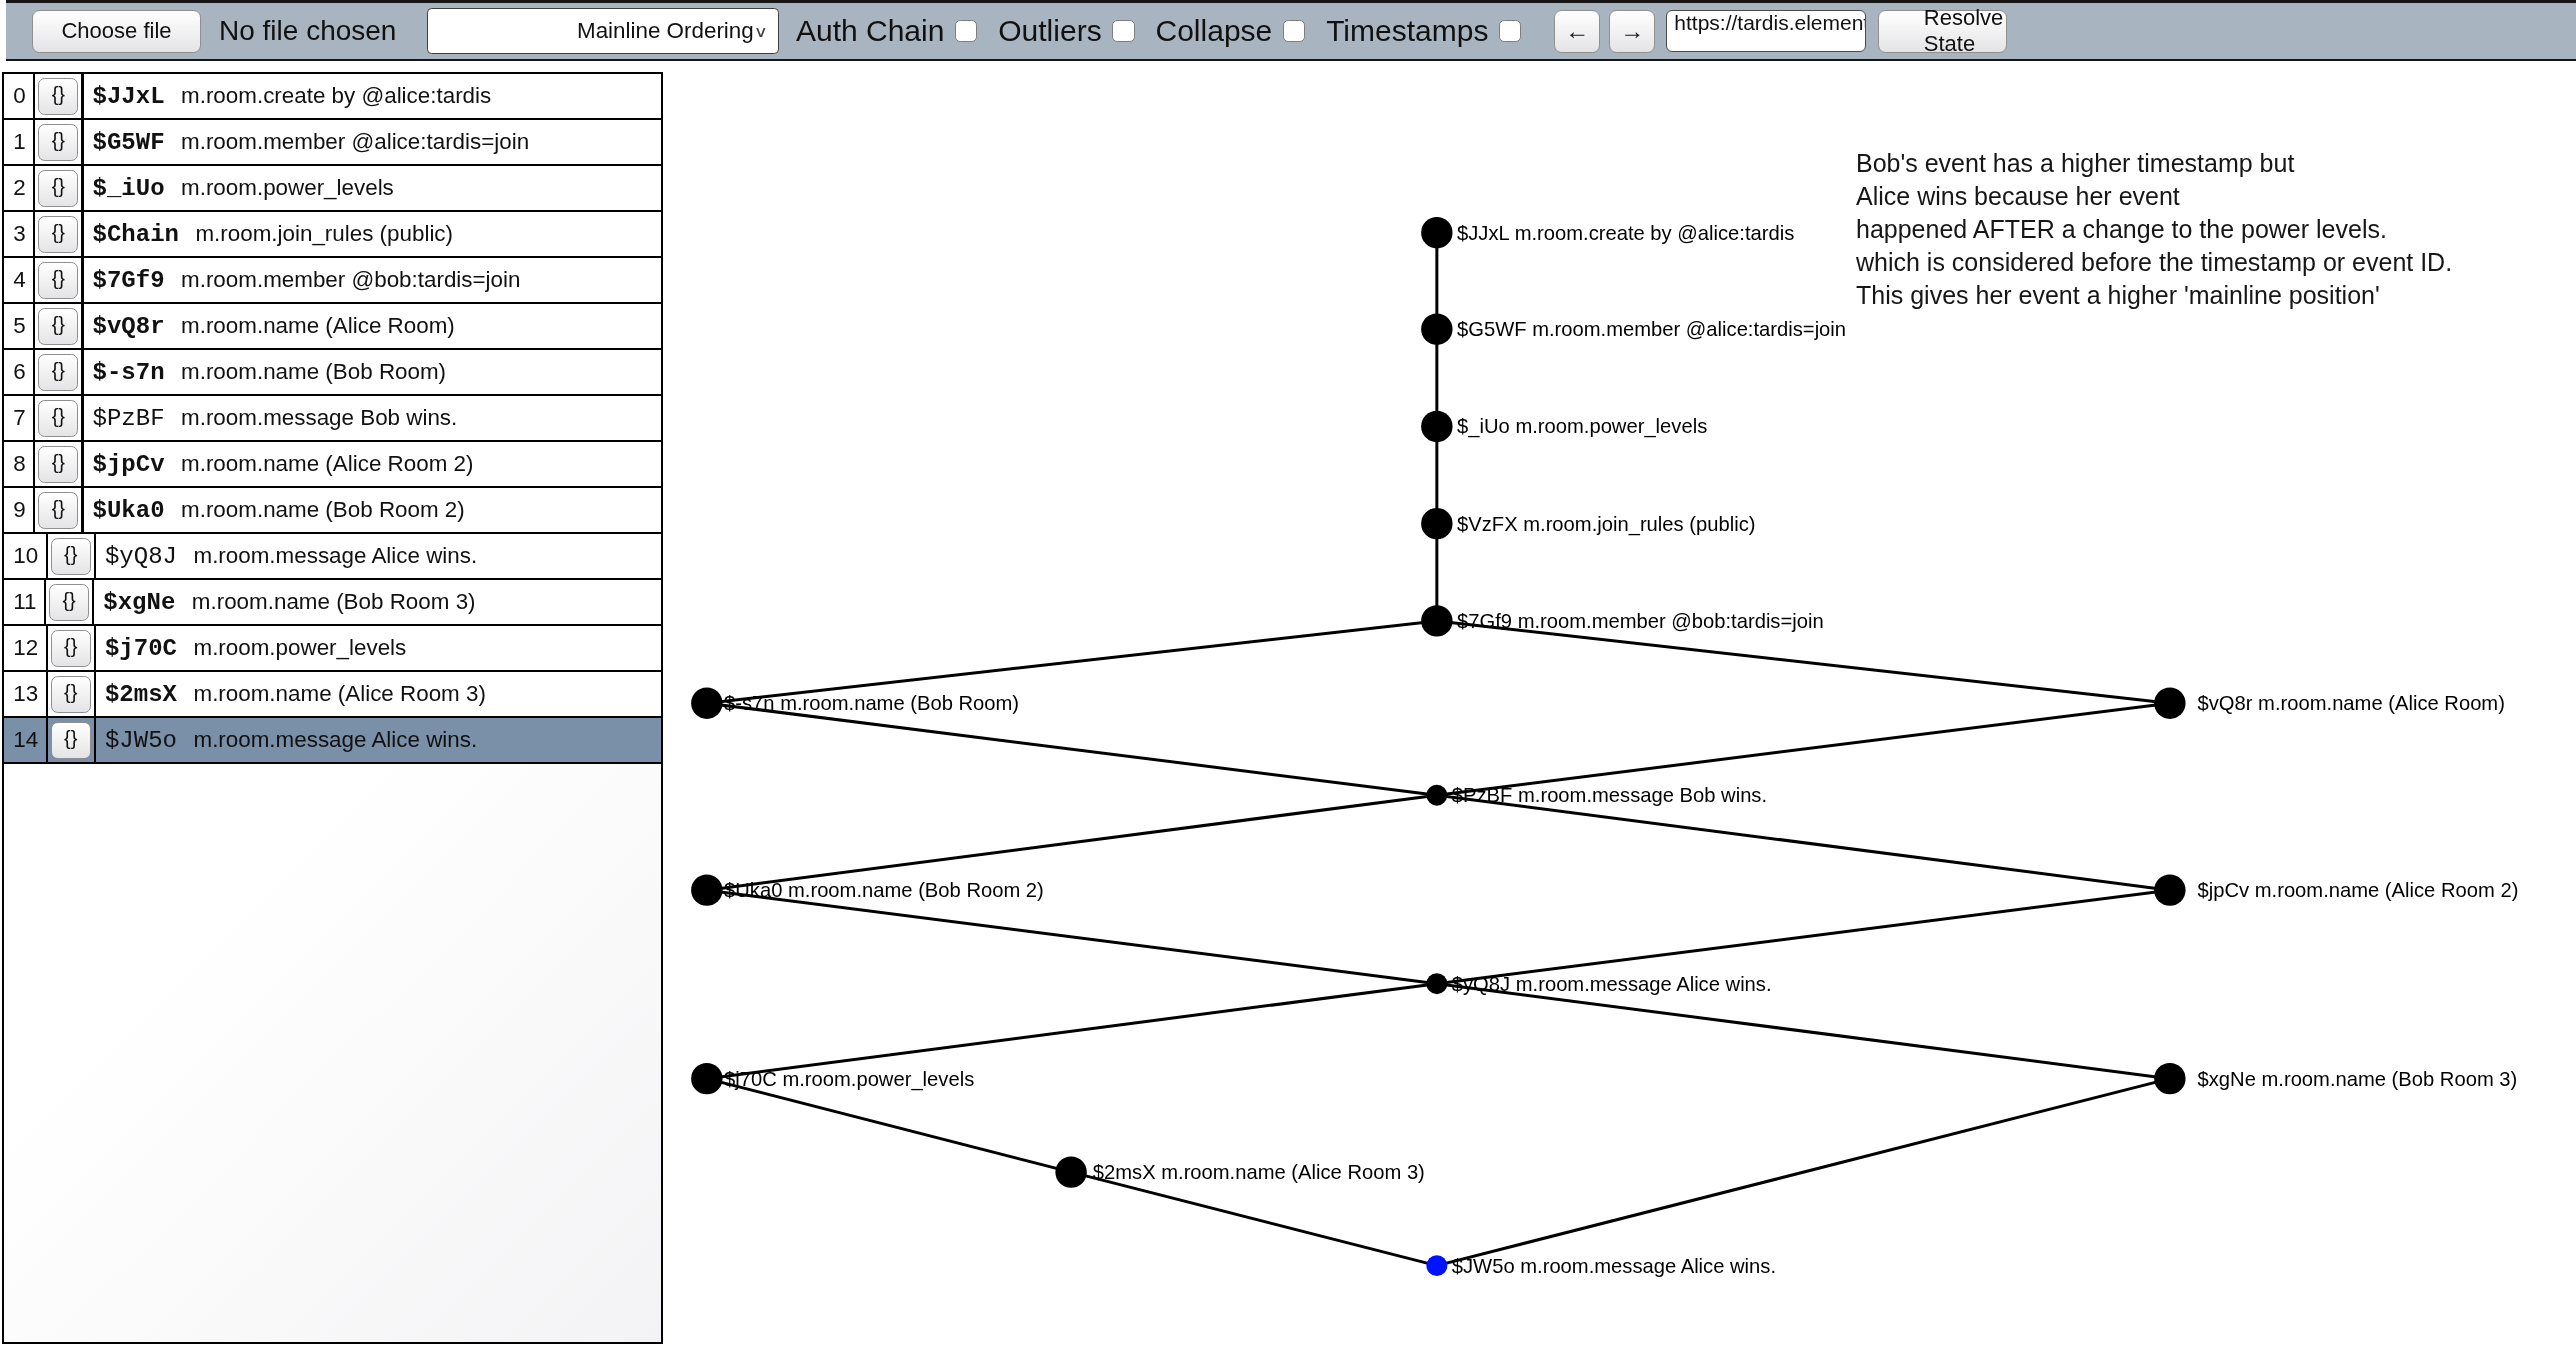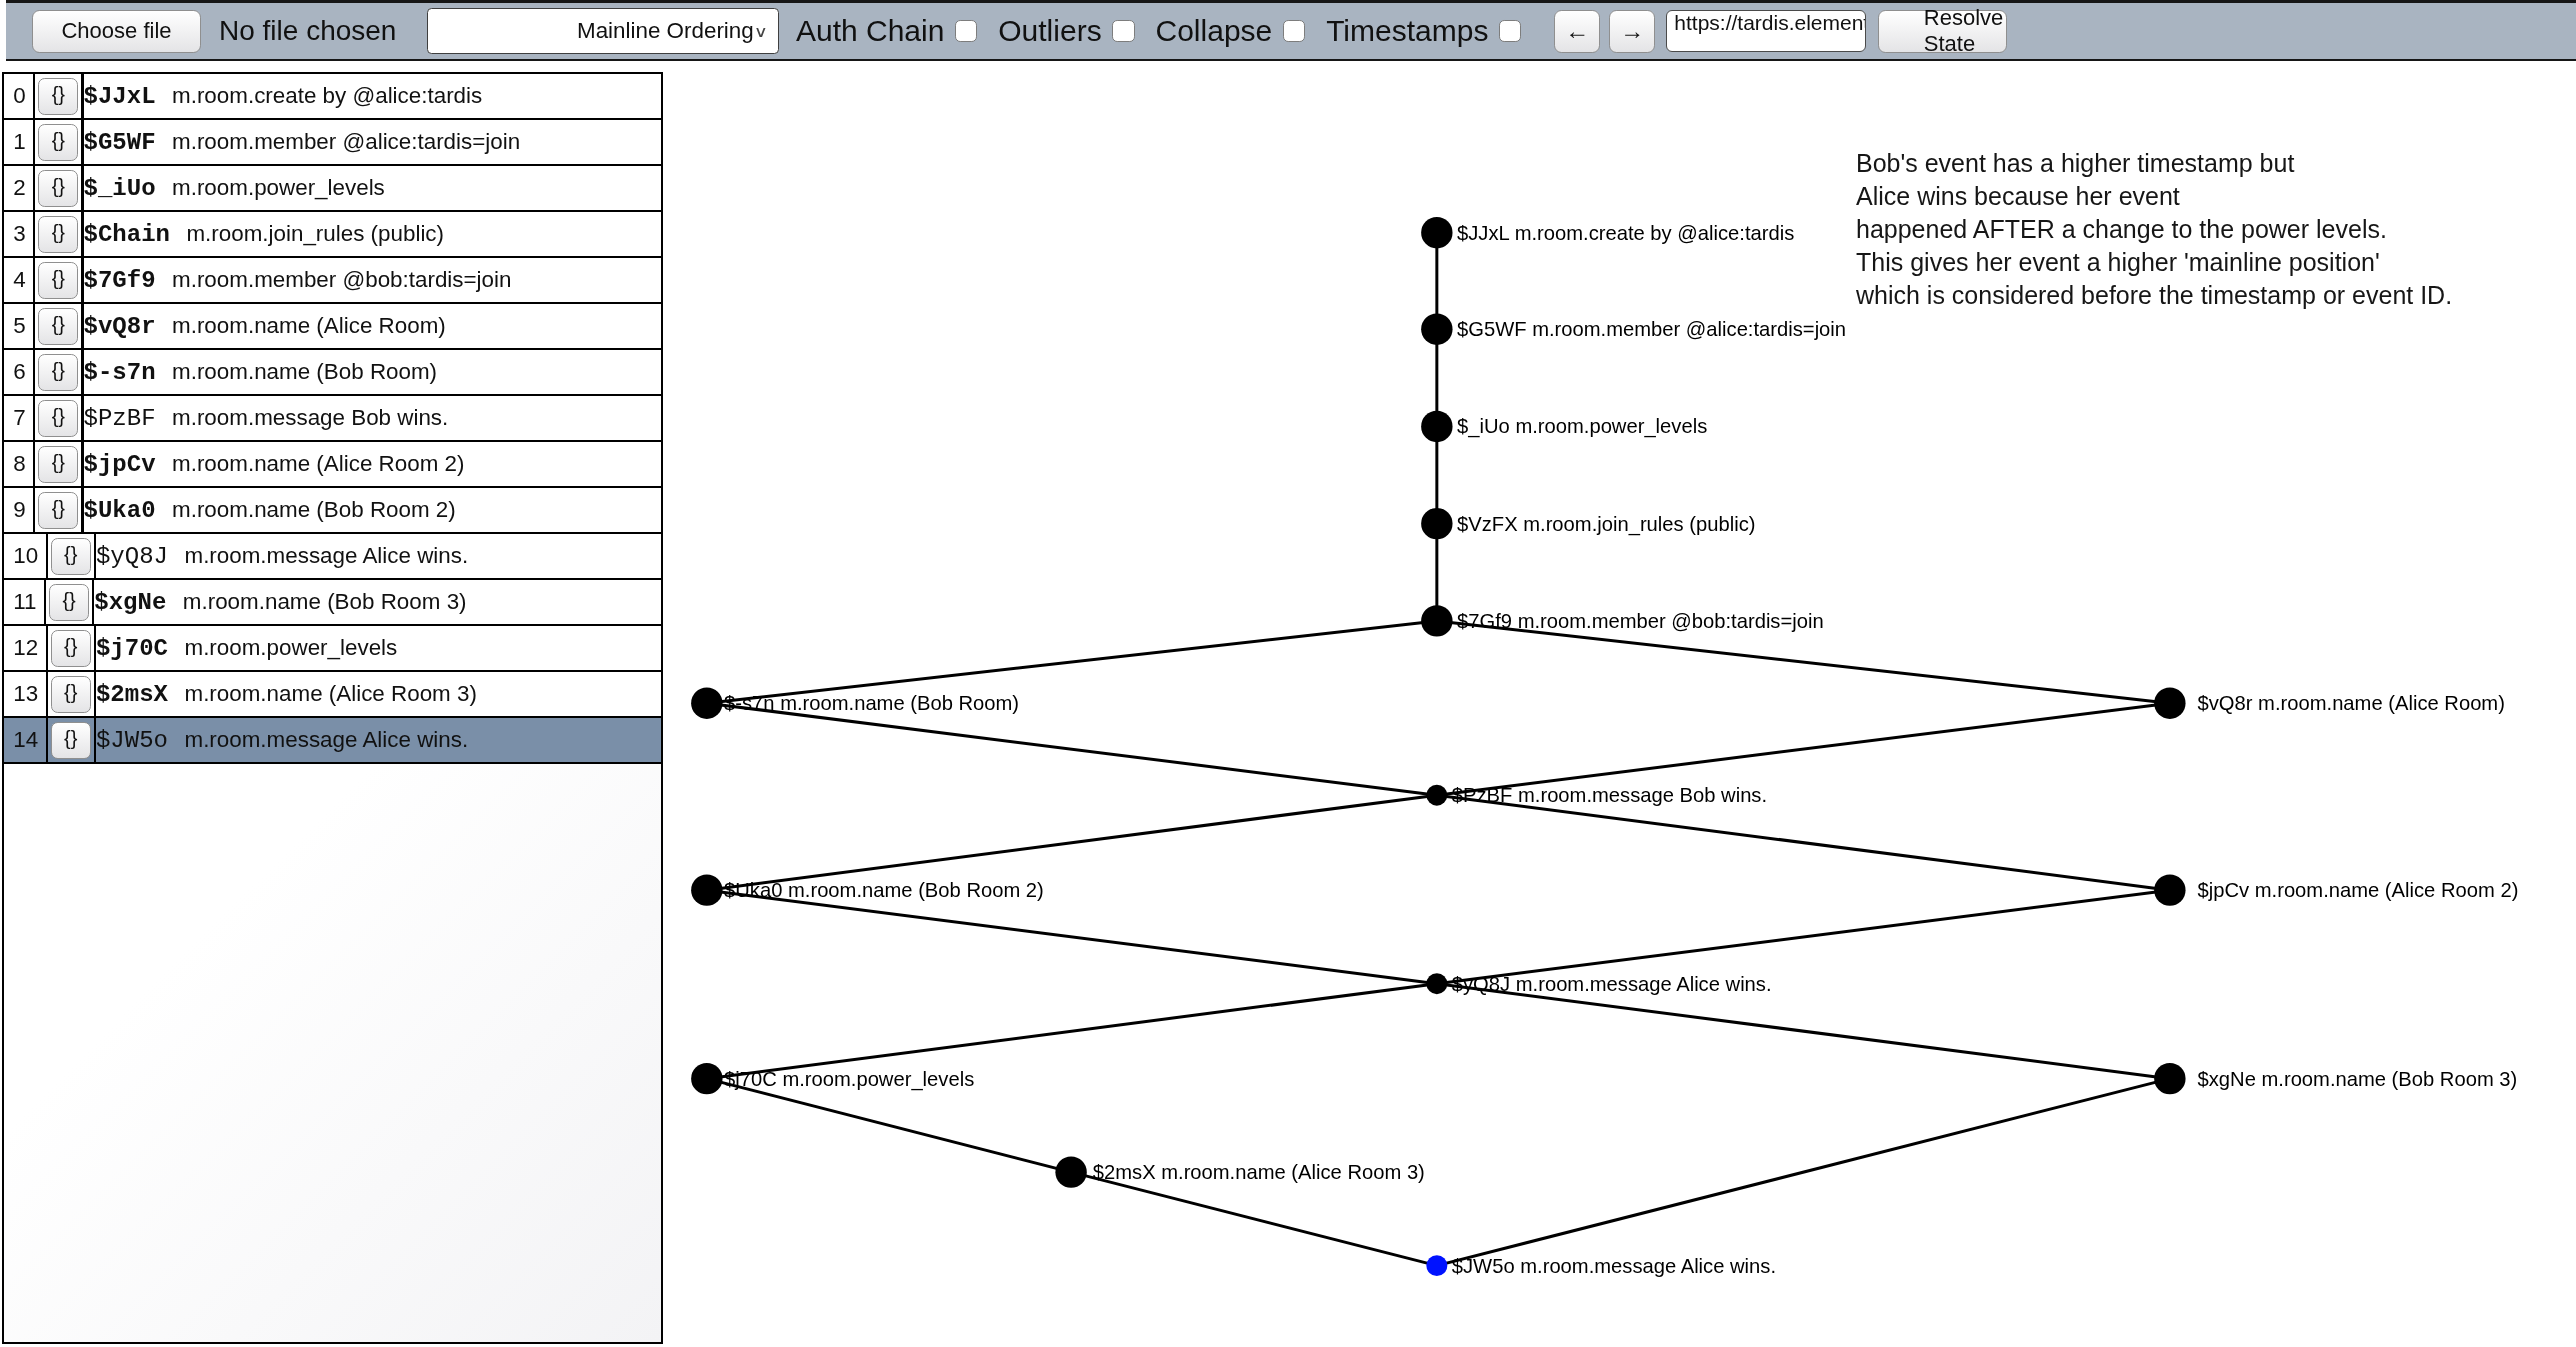--- a/index.html
+++ b/index.html
@@ -33,21 +33,21 @@
   
   .event-list{position:absolute;left:2.2px;top:72px;width:661px;height:1272px;box-sizing:border-box;
     border:2.2px solid #000;background:linear-gradient(135deg,#ffffff 55%,#f3f3f5);}
   .erow{display:flex;align-items:stretch;height:44px;border-bottom:2.2px solid #000;background:#fff;}
   .erow.selected{background:#7a8fa8;}
   .erow .num{display:flex;align-items:center;justify-content:center;padding:0 7.5px 0 9px;
     font-size:22.4px;}
   .erow .vdiv{width:2.2px;background:#000;}
   .erow .jwrap{display:flex;align-items:center;padding:0 3px;}
   .json-btn{width:40px;height:37px;border-radius:6.7px;font-size:20px;padding-bottom:3px;}
-  .erow .txt{display:flex;align-items:center;white-space:nowrap;overflow:hidden;}
+  .erow .txt{display:flex;align-items:center;padding-left:9px;white-space:nowrap;overflow:hidden;}
   .erow .eid{font-family:"Liberation Mono",monospace;font-size:24px;margin-right:16.5px;}
   .erow .eid.b{font-weight:bold;}
   .erow .desc{font-size:22.4px;}
 
   
   .annotation{position:absolute;left:1856px;top:147px;font-size:25px;line-height:33px;
     color:#161616;white-space:nowrap;}
 
   
   svg.graph{position:absolute;left:0;top:0;}
@@ -334,16 +334,16 @@
     <circle cx="1432" cy="1567" r="21" fill="#000000"></circle>
     <text x="1461" y="1567" dominant-baseline="central" class="glabel">$2msX m.room.name (Alice Room 3)</text>
     <circle cx="1921" cy="1692" r="14" fill="#0012ff"></circle>
     <text x="1941" y="1692" dominant-baseline="central" class="glabel">$JW5o m.room.message Alice wins.</text>
   </svg>
 
 <div class="annotation" id="annotation">
     <div>Bob's event has a higher timestamp but</div>
     <div>Alice wins because her event</div>
     <div>happened AFTER a change to the power levels.</div>
+    <div>which is considered before the timestamp or event ID.</div>
     <div>This gives her event a higher 'mainline position'</div>
-    <div>which is considered before the timestamp or event ID.</div>
   </div>
 
 
 </body></html>

